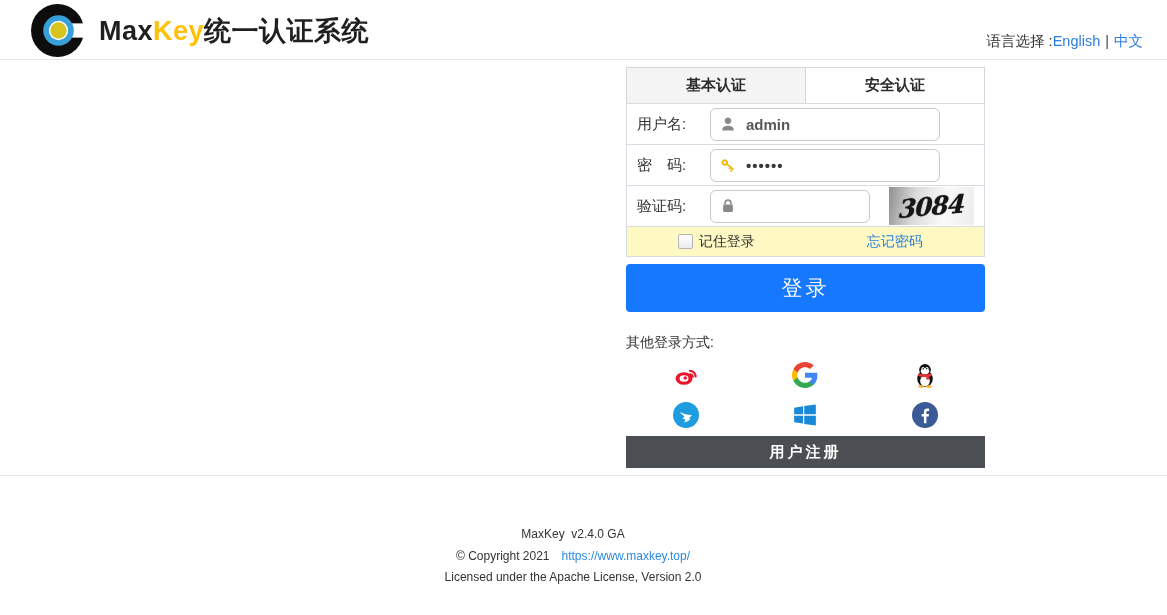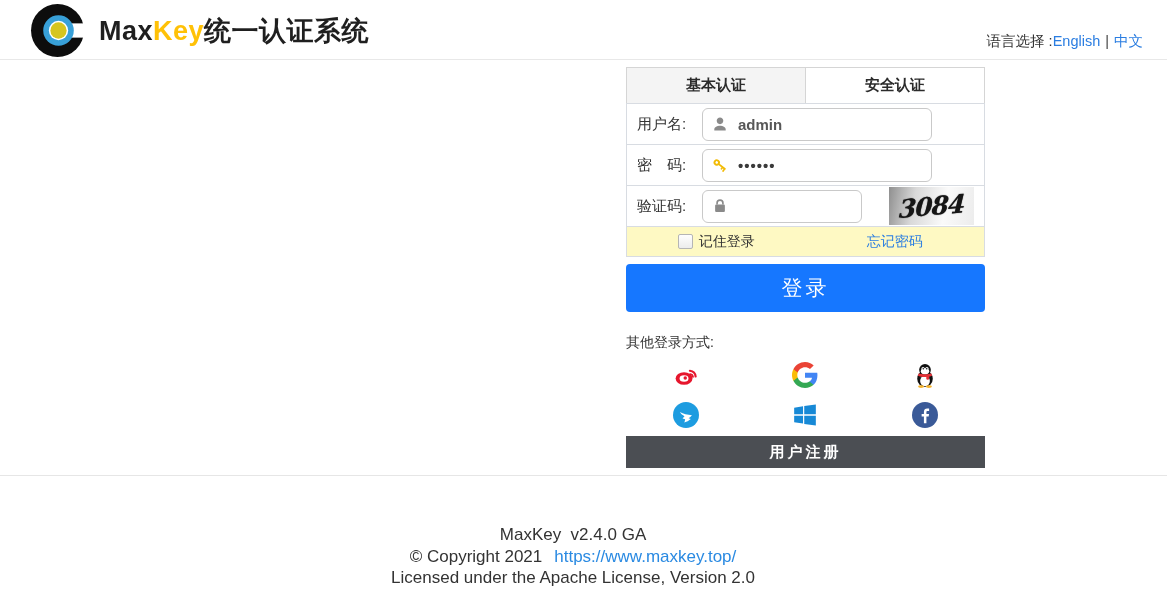--- a/index.html
+++ b/index.html
@@ -18,21 +18,21 @@
   .lang { position:absolute; right:24px; top:32px; font-size:14.5px; white-space:nowrap; }
   .lang a { color:#2a7de1; text-decoration:none; cursor:pointer; }
   .lang .sep { color:#444; margin:0 5px; }
   
   .panel { position:absolute; left:588px; top:67px; width:359px;margin-left:38px; }
   .tabs { display:flex; height:37px; border:1px solid #d5d5d5; background:#fff; }
   .tab { flex:1; display:flex; align-items:center; justify-content:center;
          font-size:15px; font-weight:700; color:#2b2b2b; cursor:pointer; background:#fff; }
   .tab.active { background:#f4f4f4; border-right:1px solid #d5d5d5; }
   .row { display:flex; align-items:center; height:42px; border:1px solid #d8dce2;
-         margin-top:-1px; background:#fff; }
+         margin-top:-1px; background:#fff;gap:8px; }
   .row-label { width:75px; padding-left:10px; font-size:15px; color:#333; white-space:pre; }
   .input-box { display:flex; align-items:center; height:33px; border:1px solid #c9c9c9;
                border-radius:6px; background:#fff; padding-left:8px; }
   .input-box.wide { width:230px; }
   .input-box.small { width:160px; }
   .input-box svg { width:18px; height:18px; flex:0 0 auto; }
   .txt { border:none; outline:none; flex:1; min-width:0; margin-left:9px; font-size:15px;
          font-weight:700; color:#575757; font-family:inherit; background:transparent; }
   .txt.pwd { font-size:15px; letter-spacing:1px; color:#3a3a3a; }
   .captcha-img { width:85px; height:38px; margin-left:auto; margin-right:10px;
@@ -53,21 +53,21 @@
   .providers { margin-top:10px; display:grid; grid-template-columns:repeat(3,1fr);
                row-gap:14px; justify-items:center; }
   .provider { width:26px; height:26px; cursor:pointer; }
   .provider svg { width:26px; height:26px; display:block; }
   .register-bar { margin-top:8px; height:32px; background:#4b4e53; color:#fff;
                   display:flex; align-items:center; justify-content:center;
                   font-size:15px; font-weight:700; letter-spacing:3px; cursor:pointer; }
   
   .footer-sep { position:absolute; left:0; top:475px; width:1167px; border-top:1px solid #e6e6e6; }
   .footer { position:absolute; left:0; top:524px; width:1146px; text-align:center;
-            font-size:17px; color:#333; line-height:21.5px; }
+            font-size:12px; color:#333; line-height:21.5px; }
   .footer a { color:#2a8ae2; text-decoration:none; cursor:pointer; margin-left:12px; }
 </style>
 </head>
 <body>
 
 <div class="header">
   <div class="brand">
     <svg viewBox="0 0 56 56">
       <circle cx="27" cy="28" r="26" fill="#0d0d0d"></circle>
       <rect x="37" y="21" width="19" height="14" fill="#ffffff"></rect>

